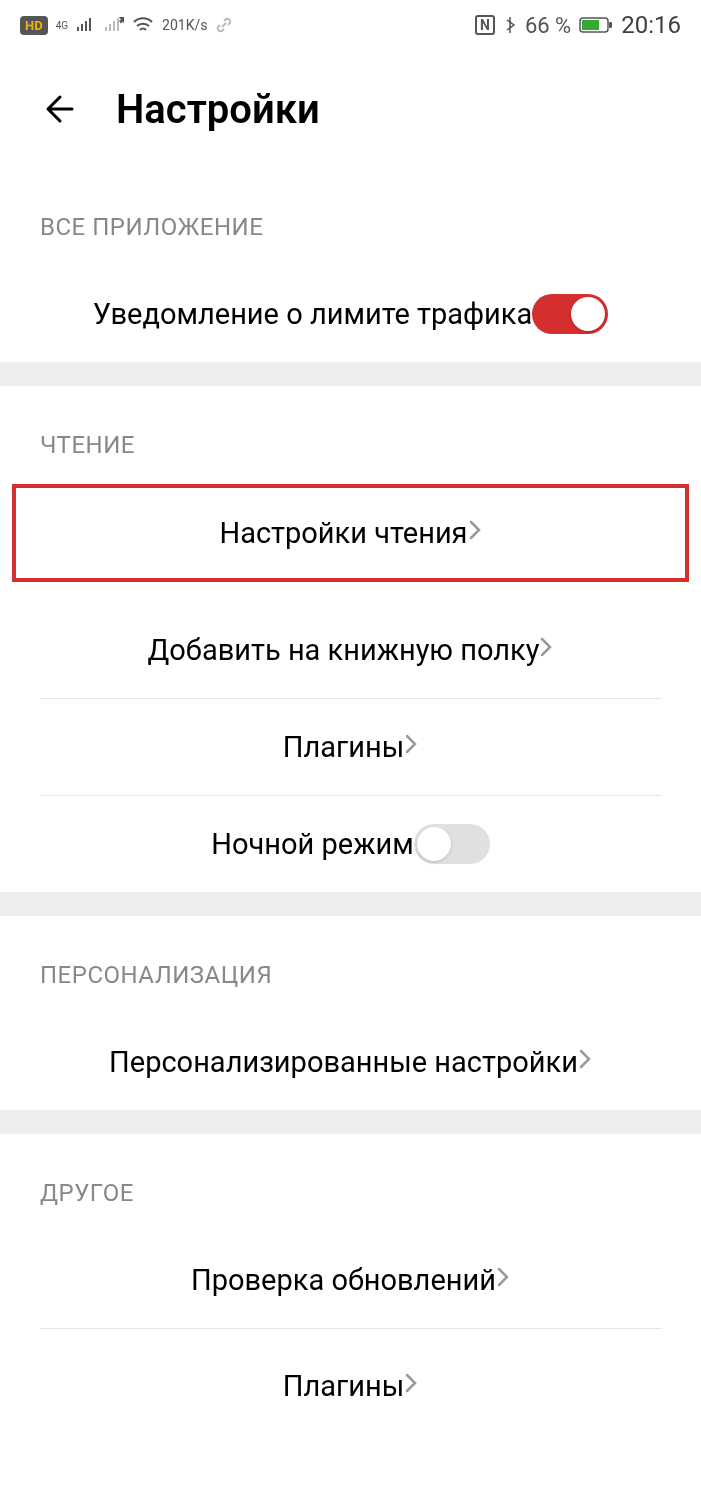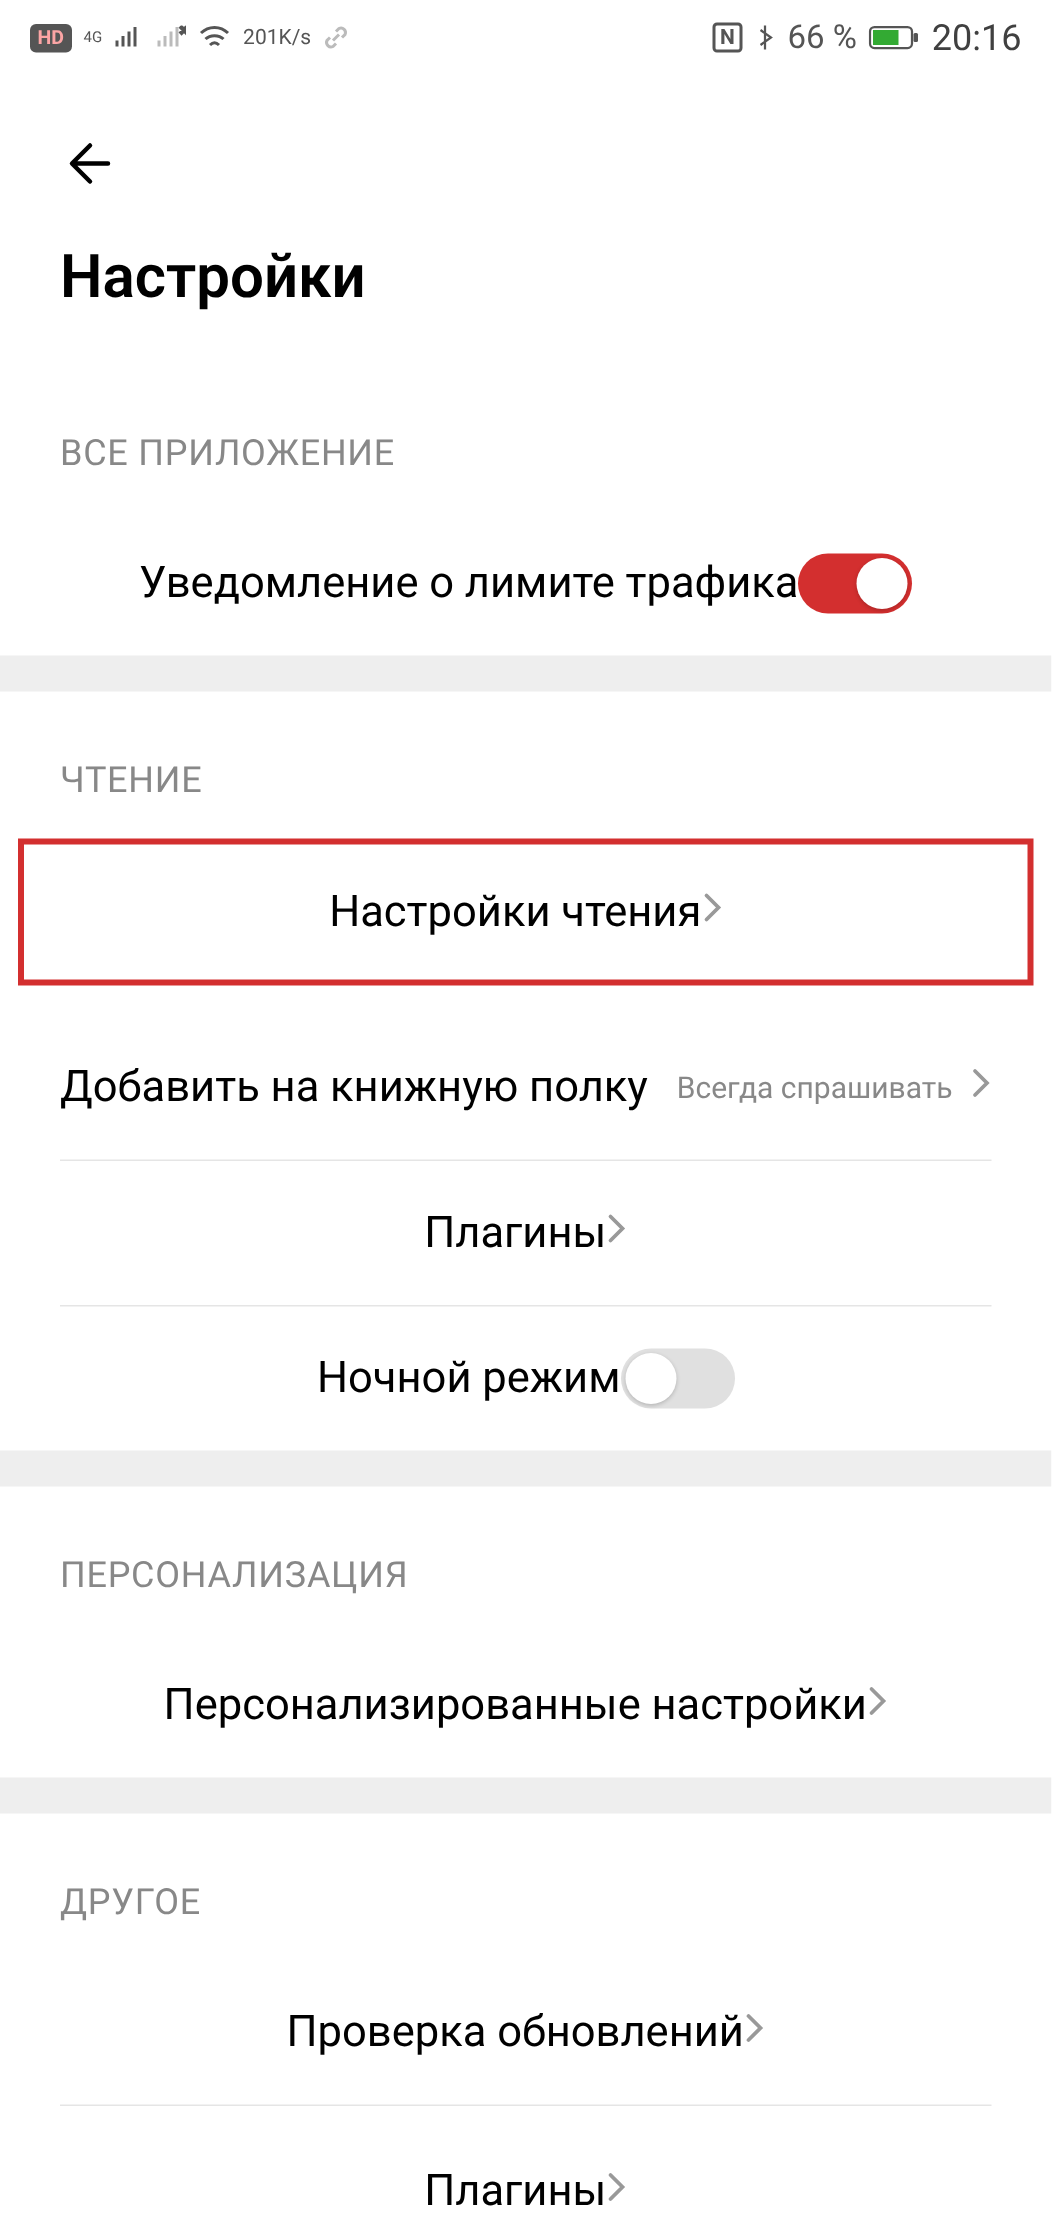--- a/index.html
+++ b/index.html
@@ -23,40 +23,40 @@
       font-size: 22px;
       color: #555;
     }
     .status-left, .status-right {
       display: flex;
       align-items: center;
       gap: 8px;
     }
     .hd-badge {
       background: #555;
-      color: #fca5a5;
+      color: #eab308;
       font-size: 13px;
       font-weight: bold;
       padding: 2px 5px;
       border-radius: 4px;
     }
     .sig-text {
       font-size: 10px;
       color: #555;
     }
     .speed-text {
       font-size: 14px;
       color: #555;
       line-height: 1;
     }
     .header {
       display: flex;
+      align-items: center;
       gap: 28px;
       padding: 35px 40px 35px 40px;
-      flex-direction: column;
     }
     .back-arrow {
       width: 48px;
       height: 48px;
       display: flex;
       align-items: center;
       justify-content: center;
     }
     .page-title {
       font-size: 40px;
@@ -210,21 +210,20 @@
     <svg width="14" height="24" viewBox="0 0 14 24">
         <path d="M3 4l8 8-8 8" stroke="#999" stroke-width="2.5" fill="none" stroke-linecap="round"></path>
       </svg>
   </span>
 </div>
 
 <div style="height:20px"></div>
 
 <div class="row">
   <span class="row-label">Добавить на книжную полку</span>
-  <span class="row-value">Всегда спрашивать</span>
   <span class="chevron">
     <svg width="14" height="24" viewBox="0 0 14 24">
         <path d="M3 4l8 8-8 8" stroke="#999" stroke-width="2.5" fill="none" stroke-linecap="round"></path>
       </svg>
   </span>
 </div>
 <div class="divider"></div>
 
 <div class="row">
   <span class="row-label">Плагины</span>

